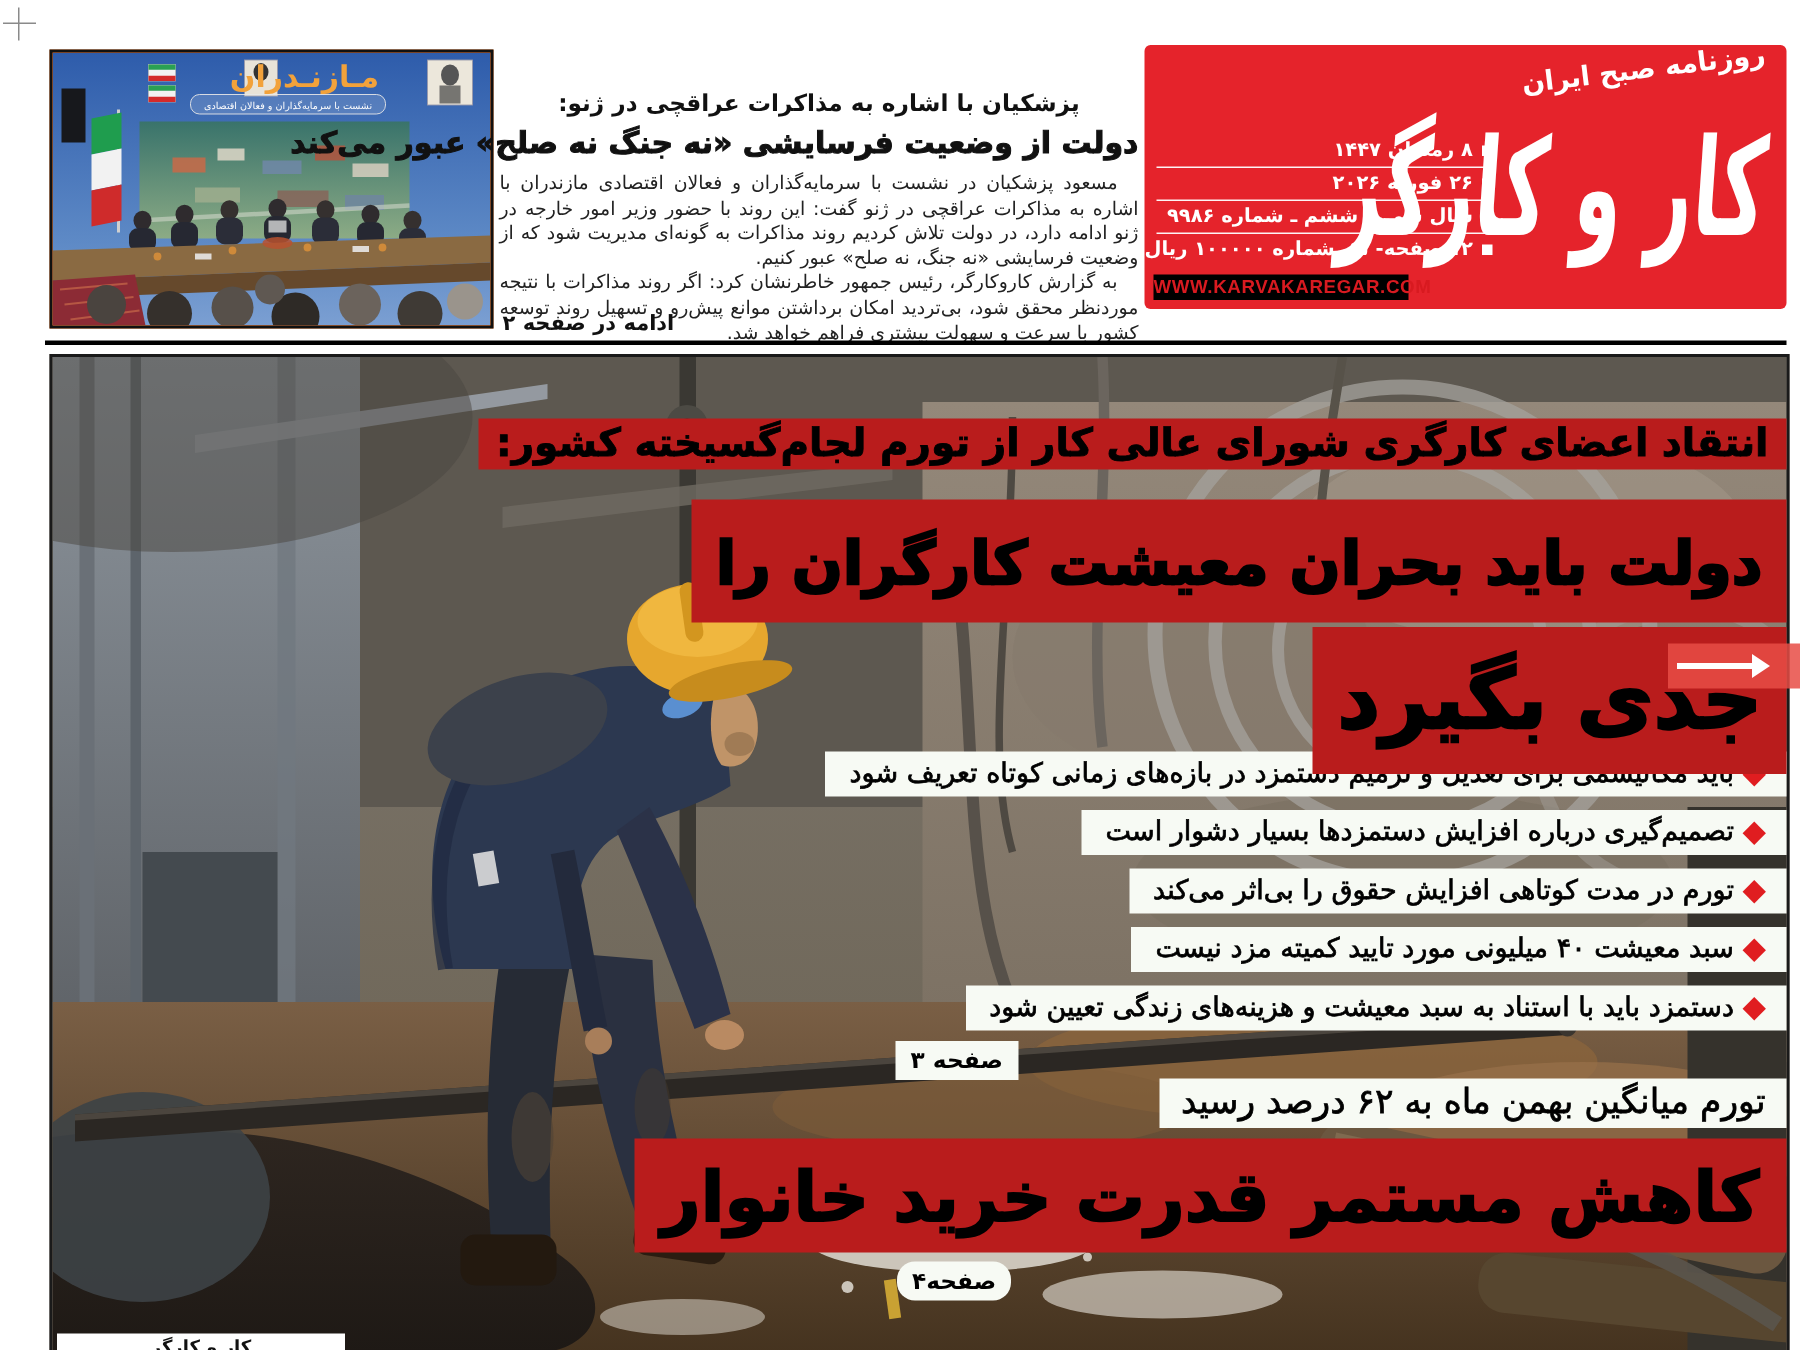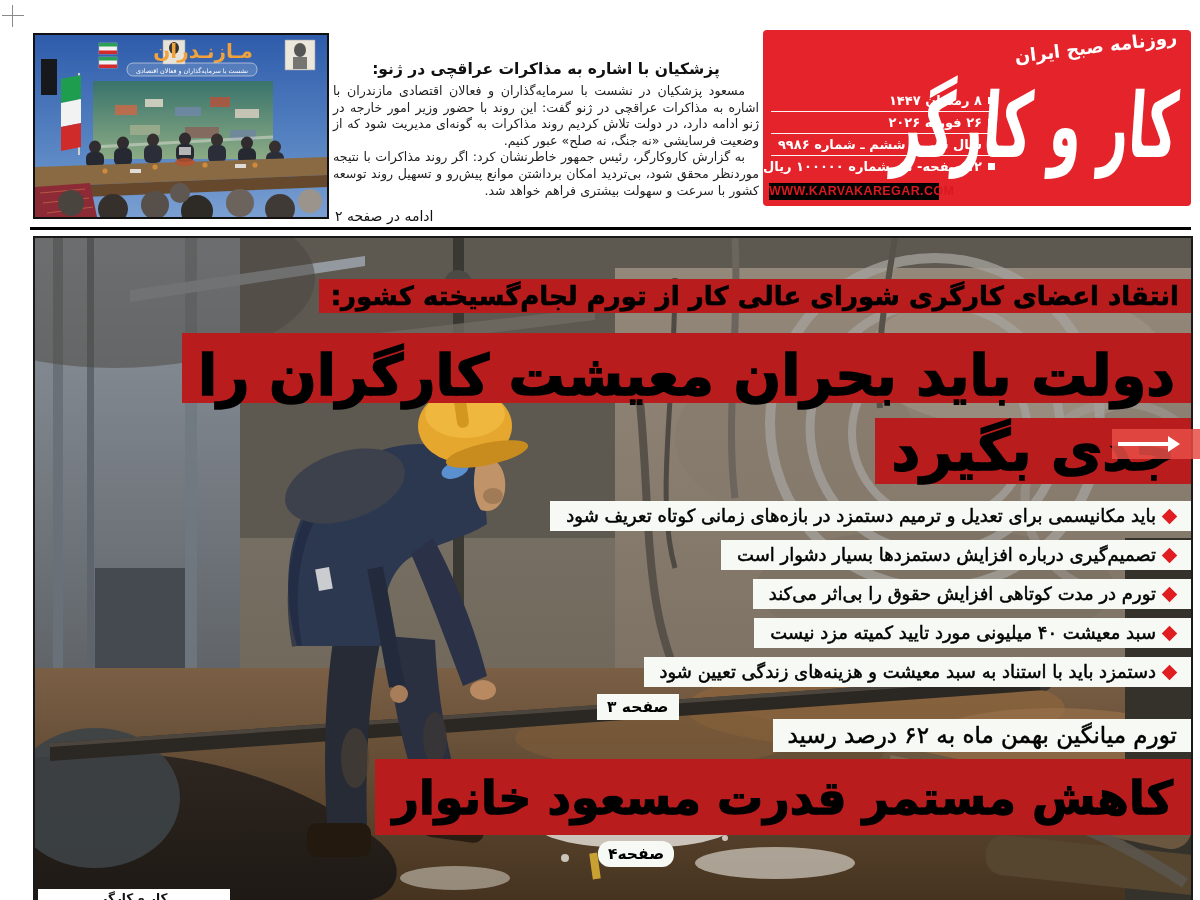--- a/index.html
+++ b/index.html
@@ -12,21 +12,21 @@
 
   
   .mtg-photo{position:absolute;left:33px;top:33px;width:292px;height:182px;border:2px solid #111;
              background:#f97316;overflow:hidden;}
   .lead{position:absolute;left:333px;top:60px;width:426px;height:162px;direction:rtl;color:#111;}
   .lead .l-kicker{text-align:center;font-size:15.5px;font-weight:bold;margin-bottom:5px;}
   .lead .l-head{text-align:center;font-size:20px;font-weight:bold;-webkit-text-stroke:.7px #111;
                 white-space:nowrap;margin-bottom:7px;}
   .lead .l-body{font-size:12.6px;line-height:16.6px;text-align:justify;color:#222;}
   .lead .l-body p{margin:0;text-indent:14px;}
-  .l-cont{position:absolute;left:2px;bottom:-2px;font-size:14px;font-weight:normal;}
+  .l-cont{position:absolute;left:2px;bottom:-2px;font-size:14px;font-weight:bold;}
   .header-rule{position:absolute;left:30px;top:227px;width:1161px;height:3px;background:#000;}
 
   .masthead{position:absolute;left:763px;top:30px;width:428px;height:176px;border-radius:4px;}
   .mh-tagline{position:absolute;right:14px;top:6px;color:#fff;font-size:18px;font-weight:bold;
               transform:rotate(-7deg);direction:rtl;}
   .mh-logo{position:absolute;right:10px;top:44px;color:#fff;font-size:50px;font-weight:bold;
            direction:rtl;white-space:nowrap;transform:scale(1.02,1.8) skewX(-7deg);
            transform-origin:right top;}
   .mh-dates{position:absolute;left:8px;top:60px;width:224px;direction:rtl;}
   .mh-row{display:flex;align-items:center;gap:6px;height:21px;border-bottom:1px solid rgba(255,255,255,.95);
@@ -40,24 +40,24 @@
   
   .photo-wrap{position:absolute;left:33px;top:236px;width:1156px;height:664px;border:2px solid #1a1a1a;
               overflow:hidden;background:#6b655c;}
 
   
   .strip{position:absolute;direction:rtl;white-space:nowrap;color:#000;}
   .mint{background:#b91c1c;}
   .paper{background:#f7faf4;}
   .kicker-strip{right:9px;top:279px;height:34px;line-height:34px;font-size:26px;font-weight:bold;
                 -webkit-text-stroke:.6px #000;padding:0 12px;}
-  .band1{right:9px;top:333px;height:70px;line-height:86px;font-size:56px;font-weight:bold;
+  .band1{right:9px;top:333px;height:82px;line-height:86px;font-size:40px;font-weight:bold;
          -webkit-text-stroke:1.6px #000;padding:0 16px;z-index:4;}
   .band2{right:9px;top:418px;height:66px;line-height:66px;font-size:56px;font-weight:bold;
-         -webkit-text-stroke:1.6px #000;padding:0 16px;z-index:4;}
+         -webkit-text-stroke:1.6px #000;padding:16px 16px;z-index:4;}
   .ribbon{position:absolute;right:0;top:429px;width:88px;height:30px;background:rgba(231,76,69,.85);
           z-index:6;}
   .ribbon .tail{position:absolute;left:6px;top:13px;width:52px;height:4px;background:#fff;}
   .ribbon .head{position:absolute;left:56px;top:7px;width:0;height:0;
                 border-left:12px solid #fff;border-top:8px solid transparent;border-bottom:8px solid transparent;}
   .bullet-strip{right:9px;height:30px;line-height:30px;font-size:18px;font-weight:normal;
                 -webkit-text-stroke:.5px #000;padding:0 16px;display:flex;align-items:center;gap:8px;}
   .diamond{width:11px;height:11px;background:#e01d20;transform:rotate(45deg);flex:0 0 auto;}
   .pageref{position:absolute;height:26px;line-height:26px;font-size:15.5px;font-weight:bold;
            padding:0 10px;direction:rtl;color:#000;}
@@ -157,20 +157,21 @@
         <circle cx="205" cy="168" r="14" fill="#6b635c"></circle>
           <circle cx="245" cy="174" r="15" fill="#3f3a35"></circle>
         <circle cx="275" cy="166" r="12" fill="#9a948c"></circle>
           <circle cx="145" cy="158" r="10" fill="#5f5852"></circle>
       </g>
     </svg>
   </div>
 
   <article class="lead">
     <div class="l-kicker">پزشکیان با اشاره به مذاکرات عراقچی در ژنو:</div>
+    <div class="l-head">دولت از وضعیت فرسایشی «نه جنگ نه صلح» عبور می‌کند</div>
     <div class="l-body">
       <p>مسعود پزشکیان در نشست با سرمایه‌گذاران و فعالان اقتصادی مازندران با اشاره به مذاکرات عراقچی در ژنو گفت: این روند با حضور وزیر امور خارجه در ژنو ادامه دارد، در دولت تلاش کردیم روند مذاکرات به گونه‌ای مدیریت شود که از وضعیت فرسایشی «نه جنگ، نه صلح» عبور کنیم.</p>
       <p>به گزارش کاروکارگر، رئیس جمهور خاطرنشان کرد: اگر روند مذاکرات با نتیجه موردنظر محقق شود، بی‌تردید امکان برداشتن موانع پیش‌رو و تسهیل روند توسعه کشور با سرعت و سهولت بیشتری فراهم خواهد شد.</p>
     </div>
     <div class="l-cont">ادامه در صفحه ۲</div>
   </article>
 
   <div class="masthead" style="background:#e5232b;">
     <div class="mh-tagline">روزنامه صبح ایران</div>
     <div class="mh-logo">کار و کارگر</div>
@@ -326,18 +327,18 @@
     <span>سبد معیشت ۴۰ میلیونی مورد تایید کمیته مزد نیست</span>
   </div>
   <div class="strip paper bullet-strip" style="top:657px;">
     <span class="diamond"></span>
     <span>دستمزد باید با استناد به سبد معیشت و هزینه‌های زندگی تعیین شود</span>
   </div>
 
   <div class="pageref paper" style="left:597px;top:694px;">صفحه ۳</div>
 
   <div class="strip paper b-kicker">تورم میانگین بهمن ماه به ۶۲ درصد رسید</div>
-  <div class="strip mint b-head">کاهش مستمر قدرت مسعود خانوار</div>
+  <div class="strip mint b-head">کاهش مستمر قدرت خرید خانوار</div>
   <div class="pageref paper" style="left:598px;top:841px;border-radius:12px;">صفحه۴</div>
 
   <div class="caption">کار و کارگر</div>
 
 </div>
 
 </body></html>

